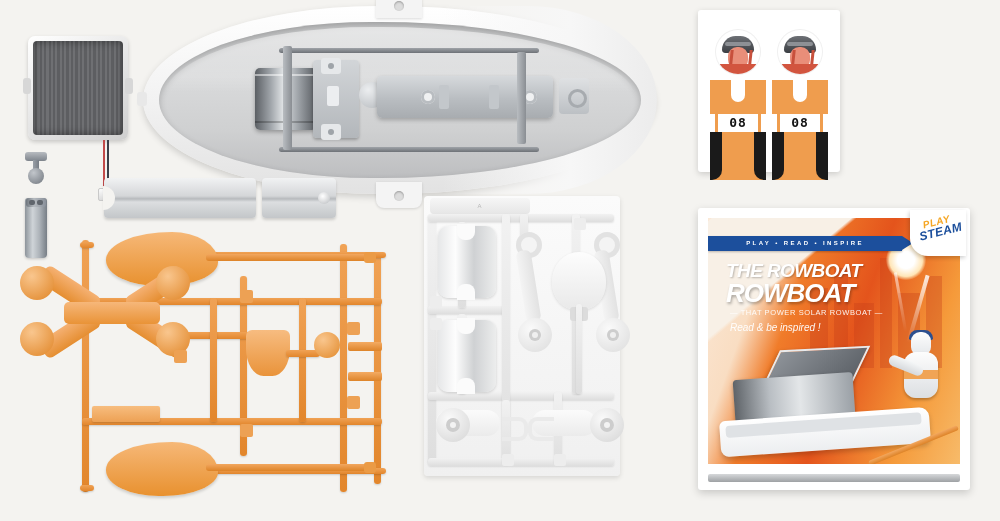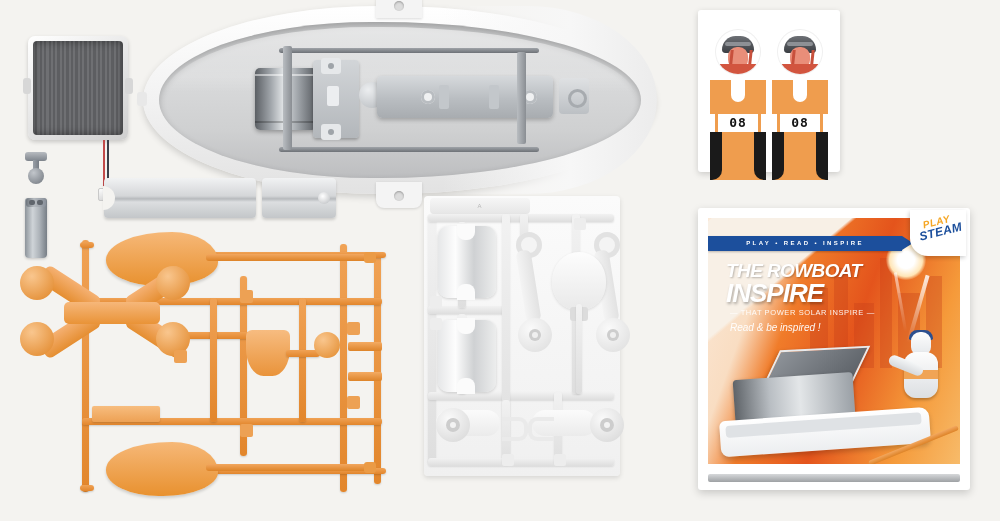--- a/index.html
+++ b/index.html
@@ -495,22 +495,22 @@
       <div class="bk-skyline"></div>
       <div class="bk-sun"></div>
       <div class="bk-ray"></div>
       <div class="bk-ray2"></div>
 
       <div class="bk-ribbon">
         <span>PLAY  •  READ  •  INSPIRE</span>
       </div>
 
       <div class="bk-t1">THE ROWBOAT</div>
-      <div class="bk-t2">INSPIRE</div>
-      <div class="bk-sub">— THAT POWER SOLAR INSPIRE —</div>
+      <div class="bk-t2">ROWBOAT</div>
+      <div class="bk-sub">— THAT POWER SOLAR ROWBOAT —</div>
       <div class="bk-tag">Read &amp; be inspired !</div>
 
       <div class="bk-solar"></div>
       <div class="bk-mech"></div>
       <div class="bk-boat"></div>
       <div class="bk-rower">
         <div class="cap"></div>
         <div class="head"></div>
         <div class="body"></div>
         <div class="belt"></div>

